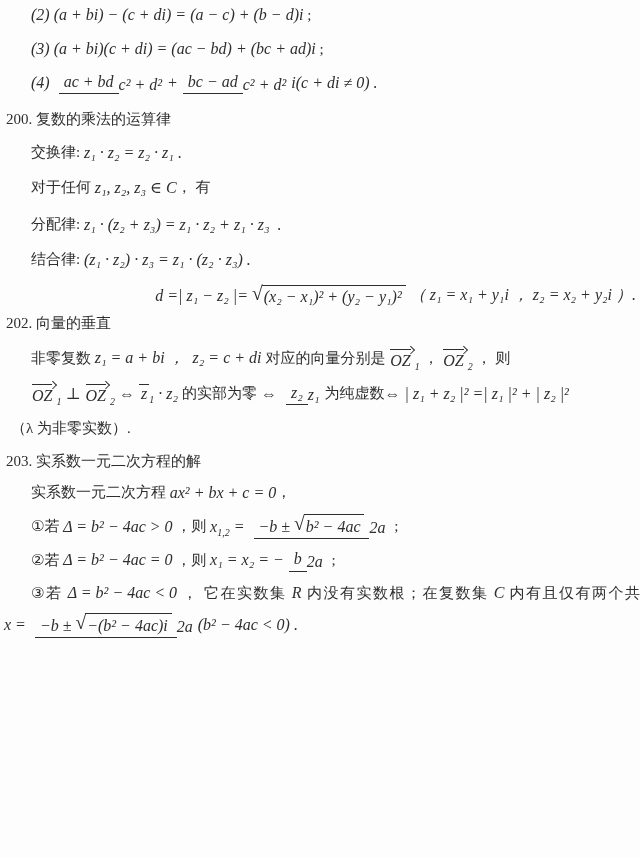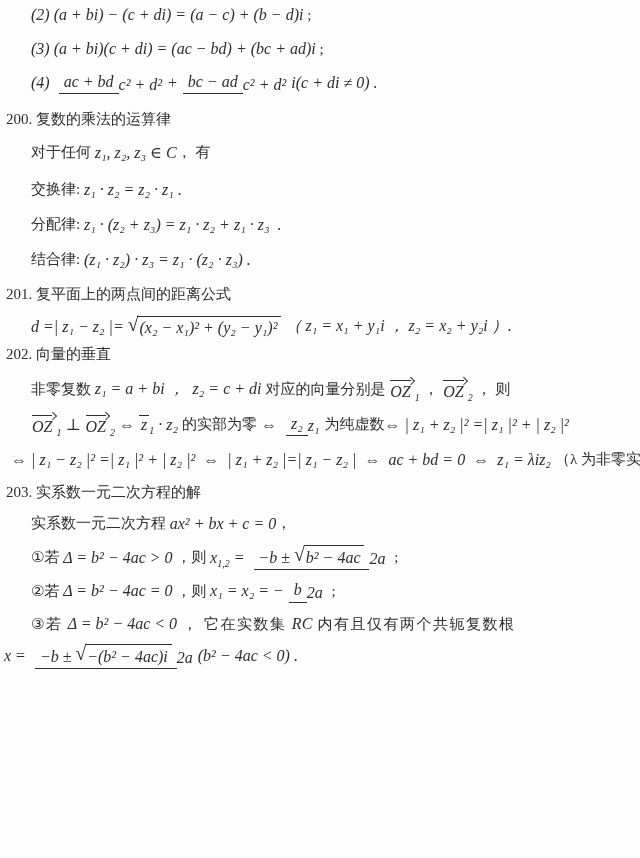--- a/index.html
+++ b/index.html
@@ -26,21 +26,21 @@
   .vec{position:relative;display:inline-block;padding:5px 4px 0 1px;}
   .vec::before{content:"";position:absolute;top:2px;left:1px;right:4px;border-top:1.2px solid #2e2e2e;}
   .vec::after{content:"";position:absolute;top:0;right:1px;width:4.5px;height:4.5px;
     border-top:1.2px solid #2e2e2e;border-right:1.2px solid #2e2e2e;transform:rotate(45deg);}
   
   .bar{display:inline-block;border-top:1.2px solid #2e2e2e;padding:1px 2px 0 2px;line-height:1.05;}
   
   .ind{margin-left:27px;}
   .ind-s{margin-left:2px;text-align:right;}
   .ind-m{margin-left:7px;} .mb18{margin-bottom:18px;} .mb16{margin-bottom:16px;}
-  .mb14{margin-bottom:14px;} .mb12{margin-bottom:12px;} .mb10{margin-bottom:10px;} .mb8{margin-bottom:8px;}
+  .mb14{margin-bottom:14px;} .mb12{margin-bottom:12px;} .mb10{margin-bottom:10px;} .mb8{margin-bottom:8px;justify-content:flex-end;}
   .sp-case3 .zh{letter-spacing:1.5px;}
 </style>
 </head>
 <body>
 
 <div class="doc">
 
   <div class="line ind mb16">
     <span class="m">(2) </span><span class="m">(a + bi) − (c + di) = (a − c) + (b − d)i</span><span class="zh"> ;</span>
   </div>
@@ -60,39 +60,36 @@
       <span class="num m">bc − ad</span>
       <span class="den m">c² + d²</span>
     </span>
     <span class="m">i(c + di ≠ 0) .</span>
   </div>
 
   <div class="line ind-s mb14">
     <span class="zh">200.</span><span class="zh"> 复数的乘法的运算律</span>
   </div>
 
+  <div class="line ind mb16">
+    <span class="zh">交换律: </span><span class="m">z₁ · z₂ = z₂ · z₁ .</span>
+  </div>
+
   <div class="line ind mb18">
     <span class="zh">对于任何 </span><span class="m">z₁, z₂, z₃ ∈ C</span><span class="zh">， 有</span>
-  </div>
-
-  <div class="line ind mb16">
-    <span class="zh">交换律: </span><span class="m">z₁ · z₂ = z₂ · z₁ .</span>
   </div>
 
   <div class="line ind mb16">
     <span class="zh">分配律: </span><span class="m">z₁ · (z₂ + z₃) = z₁ · z₂ + z₁ · z₃  .</span>
   </div>
 
   <div class="line ind mb16">
     <span class="zh">结合律: </span><span class="m">(z₁ · z₂) · z₃ = z₁ · (z₂ · z₃) .</span>
   </div>
 
-  <div class="line ind-s mb12">
-    <span class="zh">201.</span><span class="zh"> 复平面上的两点间的距离公式</span>
-  </div>
 
   <div class="line ind mb8">
     <span class="m">d =| z₁ − z₂ |= </span>
     <span class="sqrt">
       <span class="sqrt-sym m">√</span>
       <span class="sqrt-body m">(x₂ − x₁)² + (y₂ − y₁)²</span>
     </span>
     <span class="m"> （ z₁ = x₁ + y₁i ， z₂ = x₂ + y₂i ）.</span>
   </div>
 
@@ -116,21 +113,21 @@
     <span class="frac">
       <span class="num m">z₂</span>
       <span class="den m">z₁</span>
     </span>
     <span class="zh">为纯虚数</span>
     <span class="m">⇔</span>
     <span class="m"> | z₁ + z₂ |² =| z₁ |² + | z₂ |²</span>
   </div>
 
   <div class="line ind-m mb14">
-    <span class="m">⇔ | z₁ − z₂ |² =| z₁ |² + | z₂ |²  ⇔  | z₁ + z₂ |=| z₁ − z₂ |  ⇔  ac + bd = 0  ⇔  z₁ = λiz₂ </span><span class="zh">（λ 为非零实数）.</span>
+    <span class="zh">（λ 为非零实数）.</span>
   </div>
 
   <div class="line ind-s mb12">
     <span class="zh">203.</span><span class="zh"> 实系数一元二次方程的解</span>
   </div>
 
   <div class="line ind mb12">
     <span class="zh">实系数一元二次方程 </span><span class="m">ax² + bx + c = 0</span><span class="zh">，</span>
   </div>
 
@@ -153,21 +150,21 @@
     <span class="zh"> ，则 </span>
     <span class="m">x₁ = x₂ = −</span>
     <span class="frac">
       <span class="num m">b</span>
       <span class="den m">2a</span>
     </span>
     <span class="zh"> ;</span>
   </div>
 
   <div class="line ind mb10 sp-case3">
-    <span class="zh">③若 </span><span class="m">Δ = b² − 4ac &lt; 0</span><span class="zh"> ， </span><span class="zh">它在实数集 </span><span class="m">R</span><span class="m">C</span><span class="zh"> 内有且仅有两个共轭复数根</span>
+    <span class="zh">③若 </span><span class="m">Δ = b² − 4ac &lt; 0</span><span class="zh"> ， </span><span class="zh">它在实数集 </span><span class="m">R</span><span class="zh"> 内没有实数根；在复数集 </span><span class="m">C</span><span class="zh"> 内有且仅有两个共轭复数根</span>
   </div>
 
   <div class="line">
     <span class="m">x = </span>
     <span class="frac">
       <span class="num"><span class="m">−b ± </span><span class="sqrt"><span class="sqrt-sym m">√</span><span class="sqrt-body m">−(b² − 4ac)i</span></span></span>
       <span class="den m">2a</span>
     </span>
     <span class="m">(b² − 4ac &lt; 0) .</span>
   </div>

